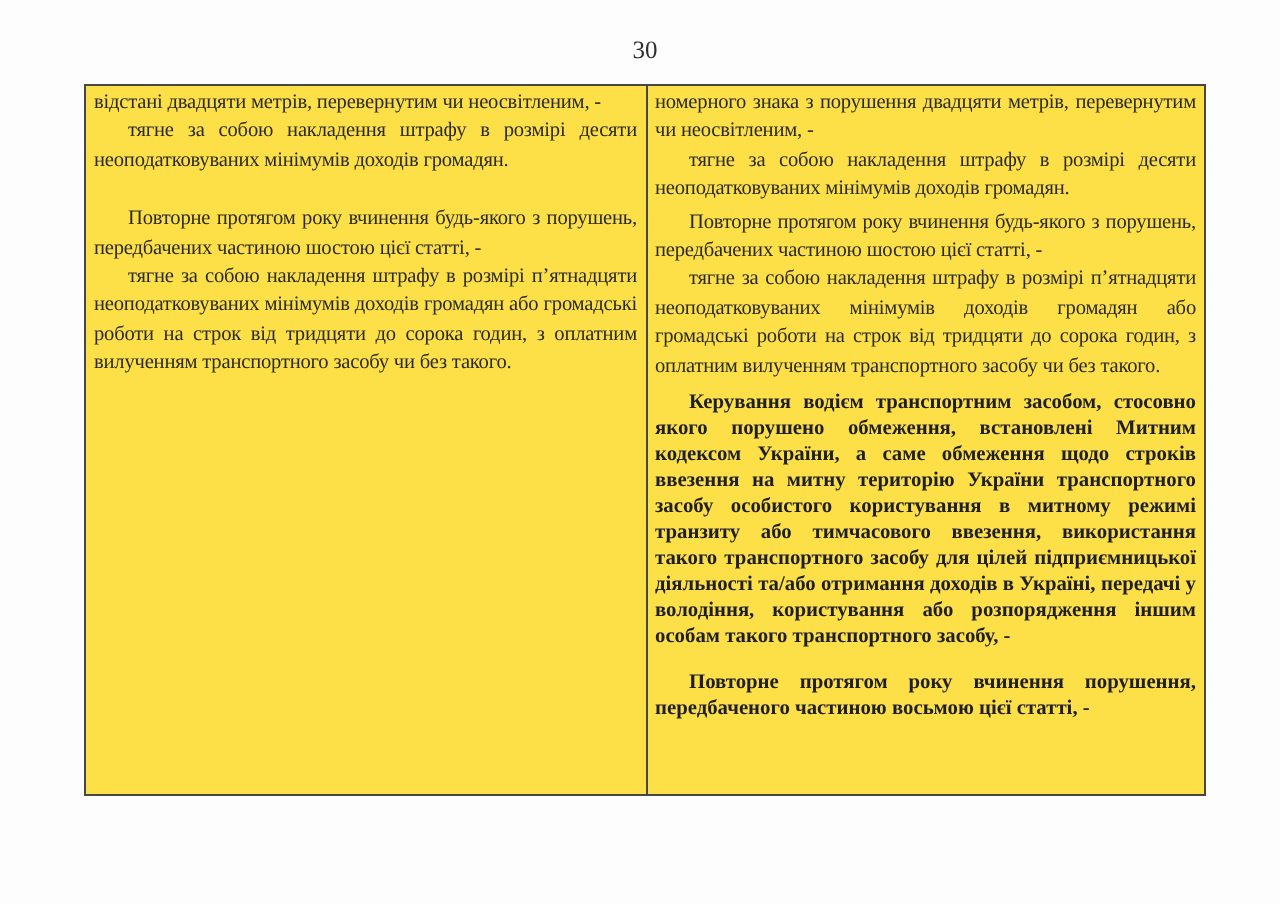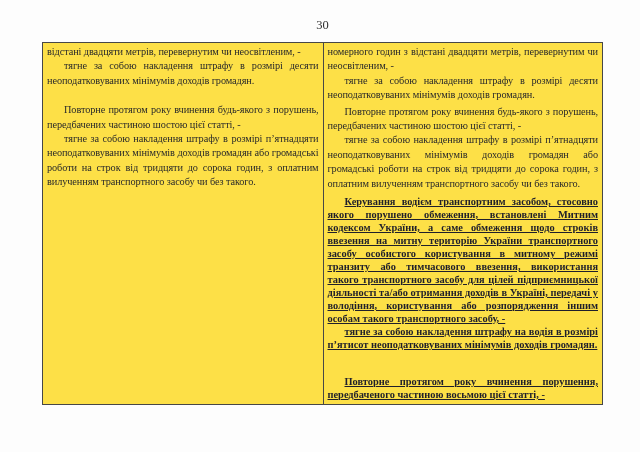--- a/index.html
+++ b/index.html
@@ -43,44 +43,42 @@
     text-indent: 17px;
     color: #2a2a2a;
   }
   .cell p.noindent { text-indent: 0; }
   .cell p.bold {
     font-weight: 700;
     font-size: 10.4px;
     line-height: 13px;
     letter-spacing: 0;
     color: #1f1f2b;
-    text-decoration: underline;
   }
   .gap-lg { margin-top: 15px; }
-  .gap-md { margin-top: 24px; }
+  .gap-md { margin-top: 10px; }
   .gap-sm { margin-top: 4px; }
   .gap-xs { margin-top: 2px; }
 </style>
 </head>
 <body>
 
 <div class="page-number">30</div>
 
 <div class="doc-table">
 
   <div class="cell cell-left">
     <p class="noindent">відстані двадцяти метрів, перевернутим чи неосвітленим, -</p>
     <p>тягне за собою накладення штрафу в розмірі десяти неоподатковуваних мінімумів доходів громадян.</p>
     <p class="gap-lg">Повторне протягом року вчинення будь-якого з порушень, передбачених частиною шостою цієї статті, -</p>
     <p>тягне за собою накладення штрафу в розмірі п’ятнадцяти неоподатковуваних мінімумів доходів громадян або громадські роботи на строк від тридцяти до сорока годин, з оплатним вилученням транспортного засобу чи без такого.</p>
   </div>
 
   <div class="cell cell-right">
-    <p class="noindent">номерного годин з відстані двадцяти метрів, перевернутим чи неосвітленим, -</p>
+    <p class="noindent">номерного знака з порушення двадцяти метрів, перевернутим чи неосвітленим, -</p>
     <p>тягне за собою накладення штрафу в розмірі десяти неоподатковуваних мінімумів доходів громадян.</p>
     <p class="gap-xs">Повторне протягом року вчинення будь-якого з порушень, передбачених частиною шостою цієї статті, -</p>
     <p>тягне за собою накладення штрафу в розмірі п’ятнадцяти неоподатковуваних мінімумів доходів громадян або громадські роботи на строк від тридцяти до сорока годин, з оплатним вилученням транспортного засобу чи без такого.</p>
     <p class="bold gap-sm">Керування водієм транспортним засобом, стосовно якого порушено обмеження, встановлені Митним кодексом України, а саме обмеження щодо строків ввезення на митну територію України транспортного засобу особистого користування в митному режимі транзиту або тимчасового ввезення, використання такого транспортного засобу для цілей підприємницької діяльності та/або отримання доходів в Україні, передачі у володіння, користування або розпорядження іншим особам такого транспортного засобу, -</p>
-    <p class="bold">тягне за собою накладення штрафу на водія в розмірі п’ятисот неоподатковуваних мінімумів доходів громадян.</p>
     <p class="bold gap-md">Повторне протягом року вчинення порушення, передбаченого частиною восьмою цієї статті, -</p>
   </div>
 
 </div>
 
 </body></html>

